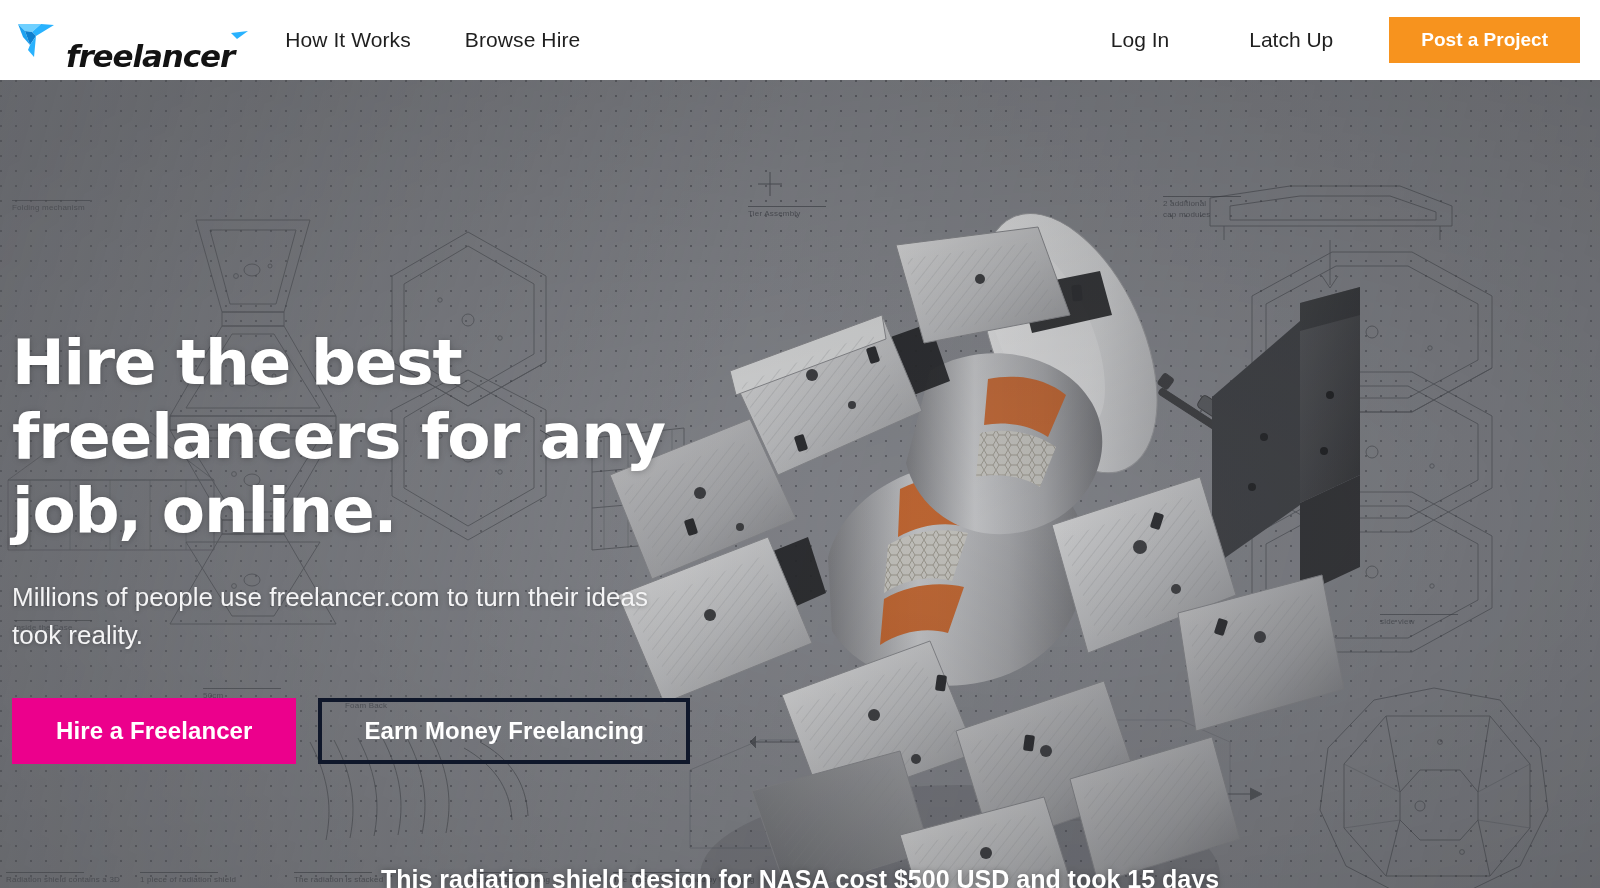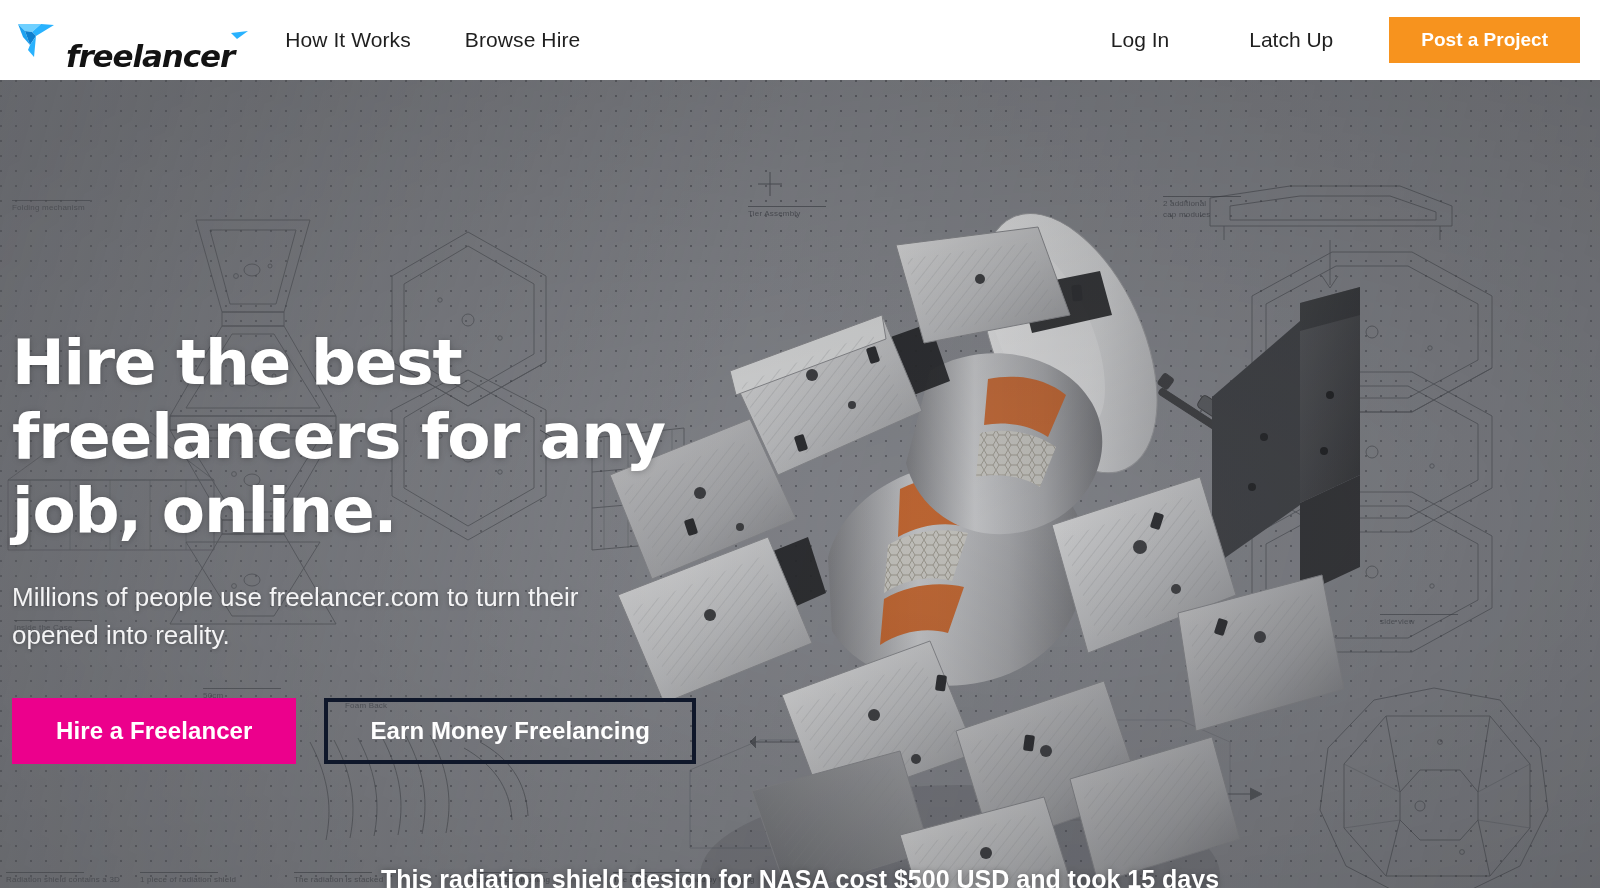--- a/index.html
+++ b/index.html
@@ -109,21 +109,21 @@
     font-size:63px; line-height:74px; font-weight:bold;
     color:#ffffff; letter-spacing:-1.2px;
     text-shadow:0 1px 6px rgba(0,0,0,.25);
   }
   .subhead{
     margin-top:30px;
     font-size:26px; line-height:38px;
     color:#f4f4f5; max-width:660px;
     text-shadow:0 1px 4px rgba(0,0,0,.28);
   }
-  .cta-row{ margin-top:44px; display:flex; align-items:center; gap:28px; }
+  .cta-row{ margin-top:44px; display:flex; align-items:center; gap:22px; }
   .btn-primary{
     background:#ec008c; color:#ffffff;
     font-size:24px; font-weight:bold;
     border:none; cursor:pointer;
     padding:0 44px; height:66px;
     font-family:"Liberation Sans", sans-serif;
     letter-spacing:.1px;
   }
   .btn-outline{
     background:transparent; color:#ffffff;
@@ -481,21 +481,21 @@
         <rect x="424" y="560" width="10" height="16" rx="2" transform="rotate(8 429 568)"></rect>
         <rect x="472" y="110" width="10" height="16" rx="2" transform="rotate(-6 477 118)"></rect>
       </g>
     </svg>
   </div>
 
   <div class="hero-vignette"></div>
 
   <div class="hero-content">
     <h1 class="headline">Hire the best freelancers for any job, online.</h1>
-    <p class="subhead">Millions of people use freelancer.com to turn their opened into reality.</p>
+    <p class="subhead">Millions of people use freelancer.com to turn their ideas took reality.</p>
     <div class="cta-row">
       <button class="btn-primary">Hire a Freelancer</button>
       <button class="btn-outline">Earn Money Freelancing</button>
     </div>
   </div>
 
   <div class="hero-caption">This radiation shield design for NASA cost $500 USD and took 15 days</div>
 
 </div>
 

